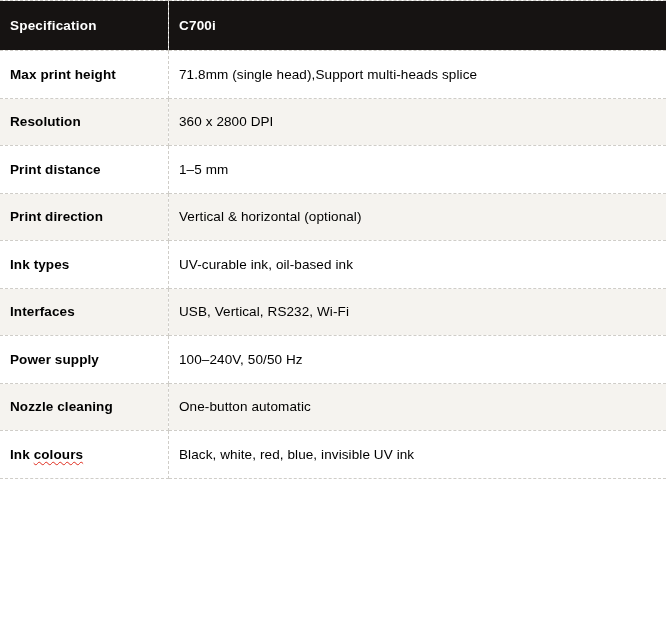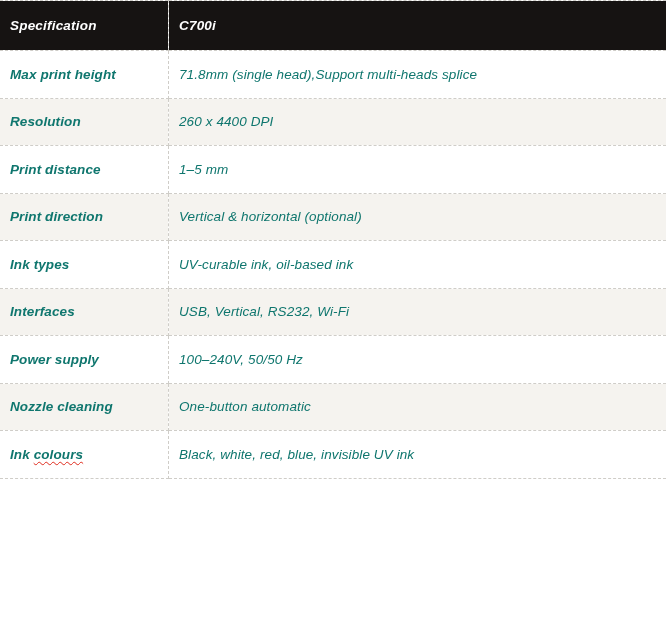--- a/index.html
+++ b/index.html
@@ -11,21 +11,20 @@
     height: 620px;
     overflow: hidden;
     background: #ffffff;
     font-family: "Liberation Sans", sans-serif;
   }
   table.spec-table {
     border-collapse: collapse;
     table-layout: fixed;
     width: 666px;
     border-top: 1px dashed #cfcdc8;
-    font-style: italic;
   }
   th, td {
     border-bottom: 1px dashed #cfcdc8;
     padding: 0 10px;
     vertical-align: middle;
     text-align: left;
     white-space: nowrap;
     overflow: hidden;
   }
   th:first-child, td:first-child {
@@ -44,21 +43,21 @@
   }
   tbody tr {
     height: 47.5px;
     background: #ffffff;
   }
   tbody tr:nth-child(even) {
     background: #f5f3ef;
   }
   tbody td {
     font-size: 13.5px;
-    color: #0f766e;
+    color: #000000;
     letter-spacing: 0.1px;
   }
   tbody td:first-child {
     font-weight: 700;
   }
   .squiggle {
     text-decoration: underline;
     text-decoration-style: wavy;
     text-decoration-color: #df2b1d;
     text-decoration-thickness: 1px;
@@ -76,21 +75,21 @@
       <th>C700i</th>
     </tr>
   </thead>
   <tbody>
       <tr>
         <td><span>Max print height</span></td>
         <td><span>71.8mm (single head),Support multi-heads splice</span></td>
       </tr>
       <tr>
         <td><span>Resolution</span></td>
-        <td><span>260 x 4400 DPI</span></td>
+        <td><span>360 x 2800 DPI</span></td>
       </tr>
       <tr>
         <td><span>Print distance</span></td>
         <td><span>1–5 mm</span></td>
       </tr>
       <tr>
         <td><span>Print direction</span></td>
         <td><span>Vertical &amp; horizontal (optional)</span></td>
       </tr>
       <tr>

